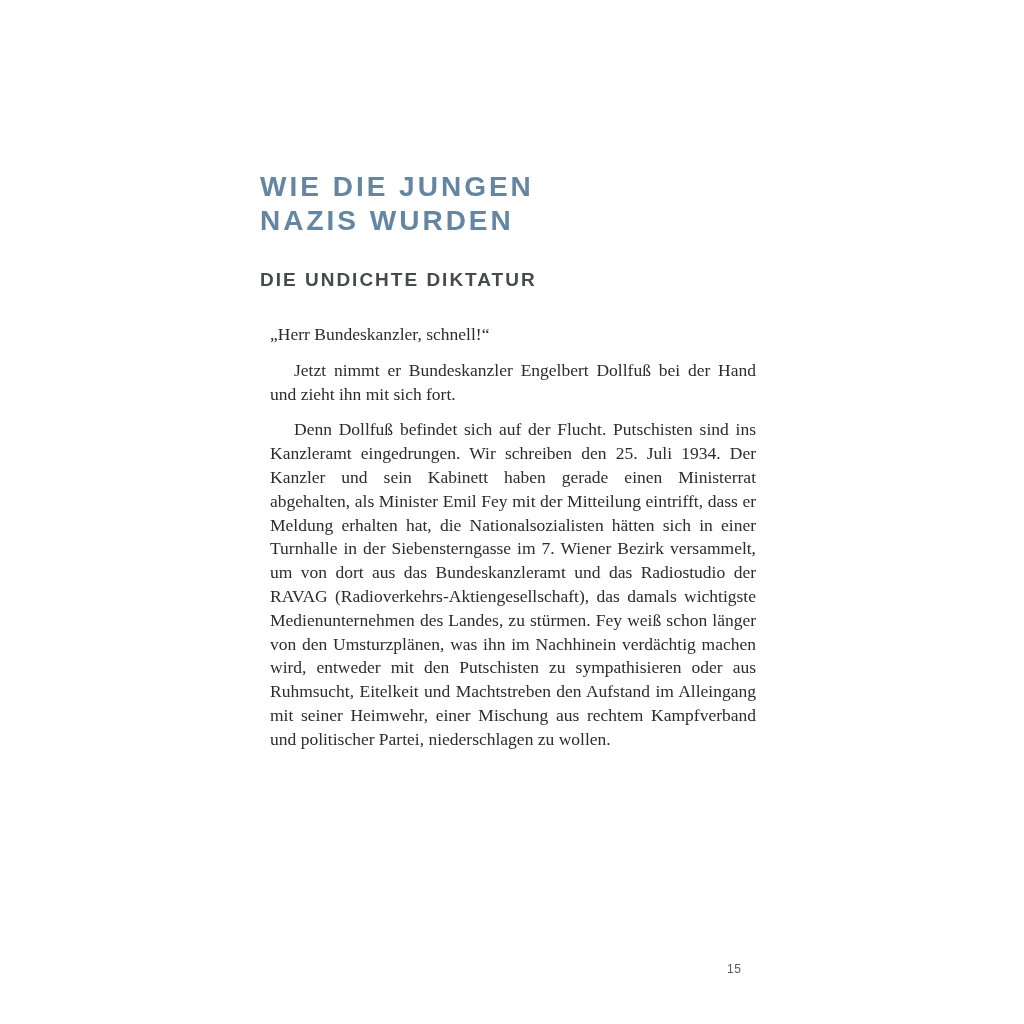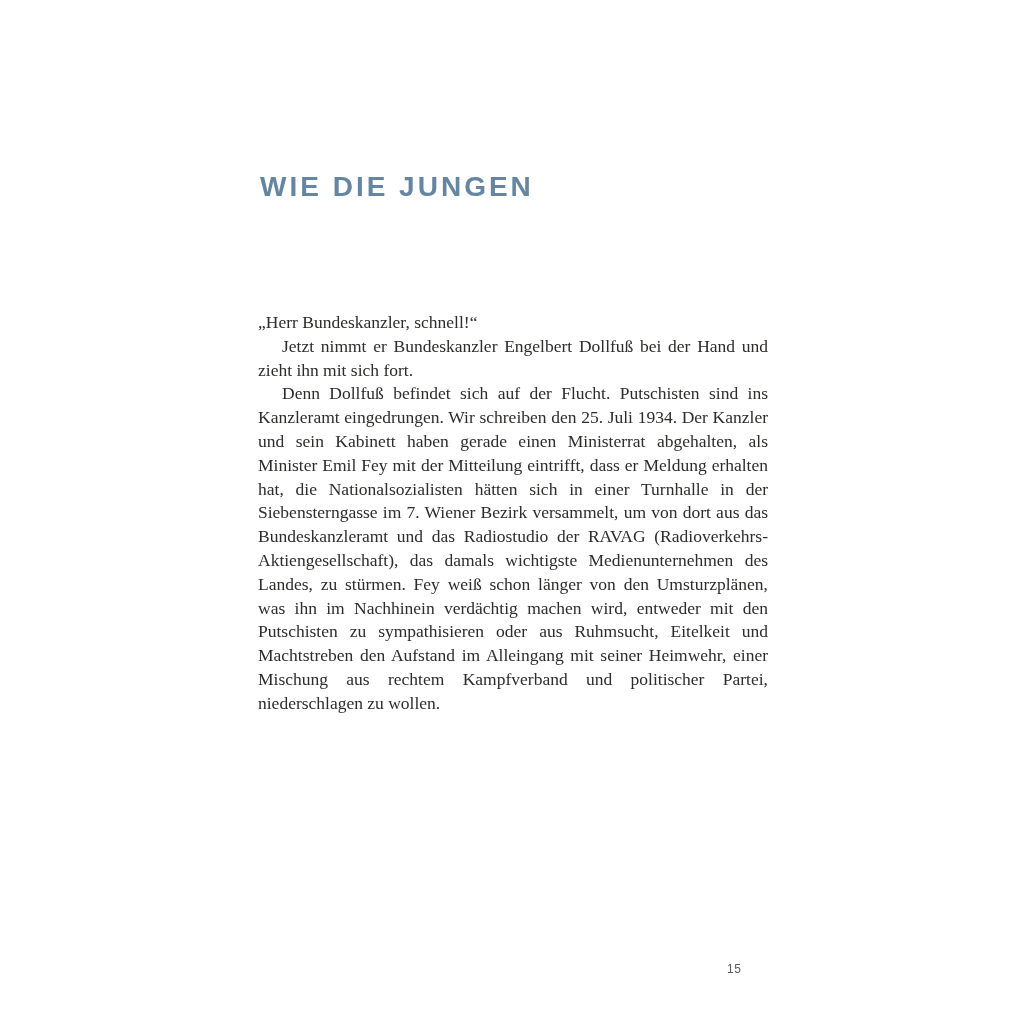--- a/index.html
+++ b/index.html
@@ -41,41 +41,43 @@
     position: absolute;
     left: 258px;
     top: 311px;
     width: 510px;
     font-family: "Liberation Serif", serif;
     font-size: 17.5px;
     line-height: 23.8px;
     color: #2d2c2b;
     text-align: justify;
   }
-  .body-text p { margin: 0; }
+  .body-text p { margin: 12px; }
   .body-text p.indent { text-indent: 24px; }
   .page-number {
     position: absolute;
     left: 727px;
     top: 962px;
     font-family: "Liberation Sans", sans-serif;
     font-size: 12px;
     letter-spacing: 0.5px;
     color: #57595c;
   }
 </style>
 </head>
 <body>
 
 <div class="page">
 
   <h1 class="chapter-title">
     <span class="line">WIE DIE JUNGEN</span>
+    <span class="line">NAZIS WURDEN</span>
   </h1>
 
+  <h2 class="section-title">DIE UNDICHTE DIKTATUR</h2>
 
   <div class="body-text">
     <p>„Herr Bundeskanzler, schnell!“</p>
     <p class="indent">Jetzt nimmt er Bundeskanzler Engelbert Dollfuß bei der Hand und zieht ihn mit sich fort.</p>
     <p class="indent">Denn Dollfuß befindet sich auf der Flucht. Putschisten sind ins Kanzleramt eingedrungen. Wir schreiben den 25. Juli 1934. Der Kanzler und sein Kabinett haben gerade einen Ministerrat abgehalten, als Minister Emil Fey mit der Mitteilung eintrifft, dass er Meldung erhalten hat, die Nationalsozialisten hätten sich in einer Turnhalle in der Siebensterngasse im 7. Wiener Bezirk versammelt, um von dort aus das Bundeskanzleramt und das Radiostudio der RAVAG (Radioverkehrs-Aktiengesellschaft), das damals wichtigste Medienunternehmen des Landes, zu stürmen. Fey weiß schon länger von den Umsturzplänen, was ihn im Nachhinein verdächtig machen wird, entweder mit den Putschisten zu sympathisieren oder aus Ruhmsucht, Eitelkeit und Machtstreben den Aufstand im Alleingang mit seiner Heimwehr, einer Mischung aus rechtem Kampfverband und politischer Partei, niederschlagen zu wollen.</p>
   </div>
 
   <div class="page-number">15</div>
 
 </div>

